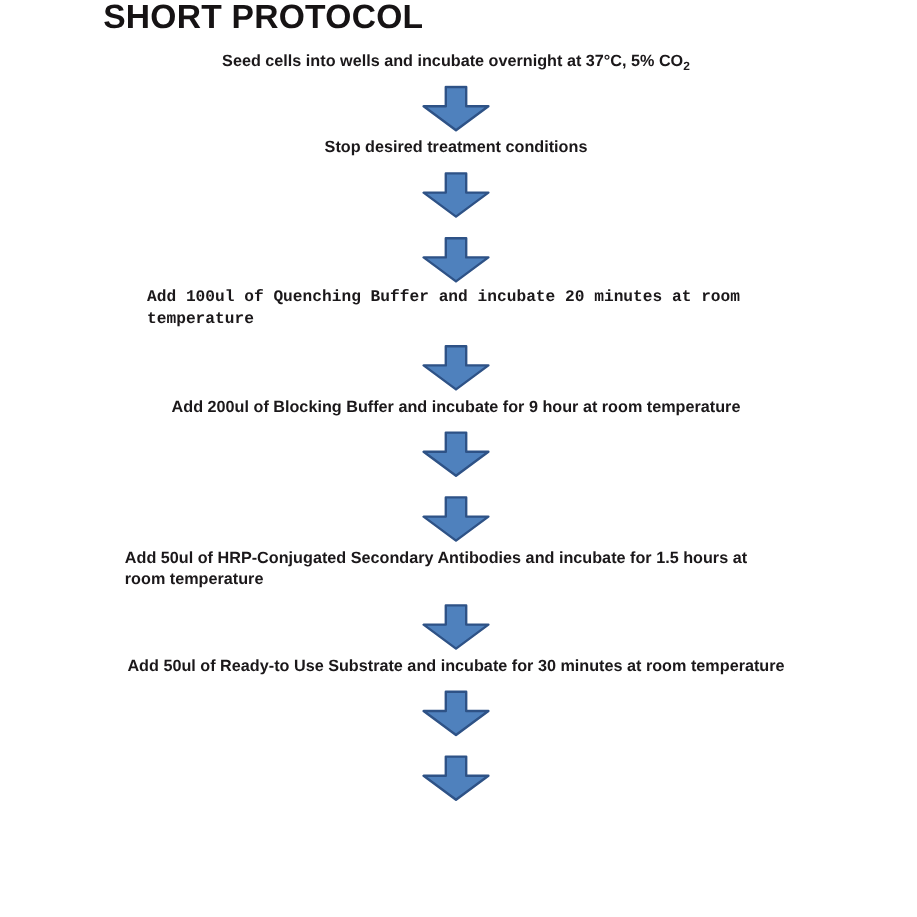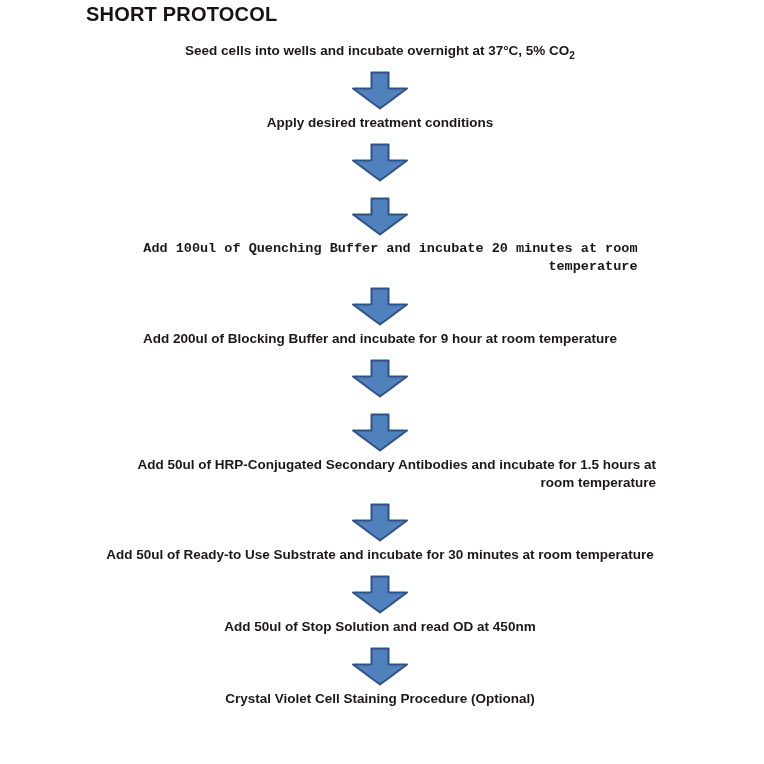--- a/index.html
+++ b/index.html
@@ -17,41 +17,41 @@
     width: 764px;
     height: 764px;
     background: #ffffff;
     overflow: hidden;
   }
   .title {
     position: absolute;
     left: 86px;
     top: 2px;
     margin: 0;
-    font-size: 20px;
+    font-size: 28px;
     line-height: 24px;
     font-weight: bold;
     letter-spacing: 0.2px;
     color: #161314;
   }
   .flow {
     position: absolute;
     top: 42px;
     left: 70px;
     width: 620px;
     display: flex;
     flex-direction: column;
     align-items: center;
   }
   .step {
     font-size: 13.5px;
     line-height: 18px;
     font-weight: bold;
     color: #1b181a;
-    text-align: right;
+    text-align: left;
   }
   .nowrap { white-space: nowrap; }
   .w-quench    { max-width: 515px; font-family: Liberation Mono, monospace; }
   .w-secondary { max-width: 552px; }
   .w-substrate { max-width: 575px; }
   .step sub {
     font-size: 10px;
     line-height: 0;
   }
   .arrow {
@@ -68,21 +68,21 @@
   <h1 class="title">SHORT PROTOCOL</h1>
 
   <div class="flow">
 
     <div class="step nowrap"><span>Seed cells into wells and incubate overnight at 37°C, 5% CO</span><sub>2</sub></div>
 
     <svg class="arrow" width="58" height="39" viewBox="0 0 58 39" aria-hidden="true">
       <polygon points="20.5,1.5 37.5,1.5 37.5,17.5 56,17.5 29,37.5 2,17.5 20.5,17.5" stroke-width="2" stroke-linejoin="round" fill="#4f81bd" stroke="#2e5286"></polygon>
     </svg>
 
-    <div class="step nowrap">Apply desired treatment conditions</div>
+    <div class="step nowrap">Stop desired treatment conditions</div>
 
     <svg class="arrow" width="58" height="39" viewBox="0 0 58 39" aria-hidden="true">
       <polygon points="20.5,1.5 37.5,1.5 37.5,17.5 56,17.5 29,37.5 2,17.5 20.5,17.5" stroke-width="2" stroke-linejoin="round" fill="#4f81bd" stroke="#2e5286"></polygon>
     </svg>
 
 
     <svg class="arrow" width="58" height="39" viewBox="0 0 58 39" aria-hidden="true">
       <polygon points="20.5,1.5 37.5,1.5 37.5,17.5 56,17.5 29,37.5 2,17.5 20.5,17.5" stroke-width="2" stroke-linejoin="round" fill="#4f81bd" stroke="#2e5286"></polygon>
     </svg>
 
@@ -108,22 +108,20 @@
     <svg class="arrow" width="58" height="39" viewBox="0 0 58 39" aria-hidden="true">
       <polygon points="20.5,1.5 37.5,1.5 37.5,17.5 56,17.5 29,37.5 2,17.5 20.5,17.5" stroke-width="2" stroke-linejoin="round" fill="#4f81bd" stroke="#2e5286"></polygon>
     </svg>
 
     <div class="step w-substrate">Add 50ul of Ready-to Use Substrate and incubate for 30 minutes at room temperature</div>
 
     <svg class="arrow" width="58" height="39" viewBox="0 0 58 39" aria-hidden="true">
       <polygon points="20.5,1.5 37.5,1.5 37.5,17.5 56,17.5 29,37.5 2,17.5 20.5,17.5" stroke-width="2" stroke-linejoin="round" fill="#4f81bd" stroke="#2e5286"></polygon>
     </svg>
 
-    <div class="step nowrap">Add 50ul of Stop Solution and read OD at 450nm</div>
 
     <svg class="arrow" width="58" height="39" viewBox="0 0 58 39" aria-hidden="true">
       <polygon points="20.5,1.5 37.5,1.5 37.5,17.5 56,17.5 29,37.5 2,17.5 20.5,17.5" stroke-width="2" stroke-linejoin="round" fill="#4f81bd" stroke="#2e5286"></polygon>
     </svg>
 
-    <div class="step nowrap">Crystal Violet Cell Staining Procedure (Optional)</div>
 
   </div>
 </div>
 
 </body></html>

